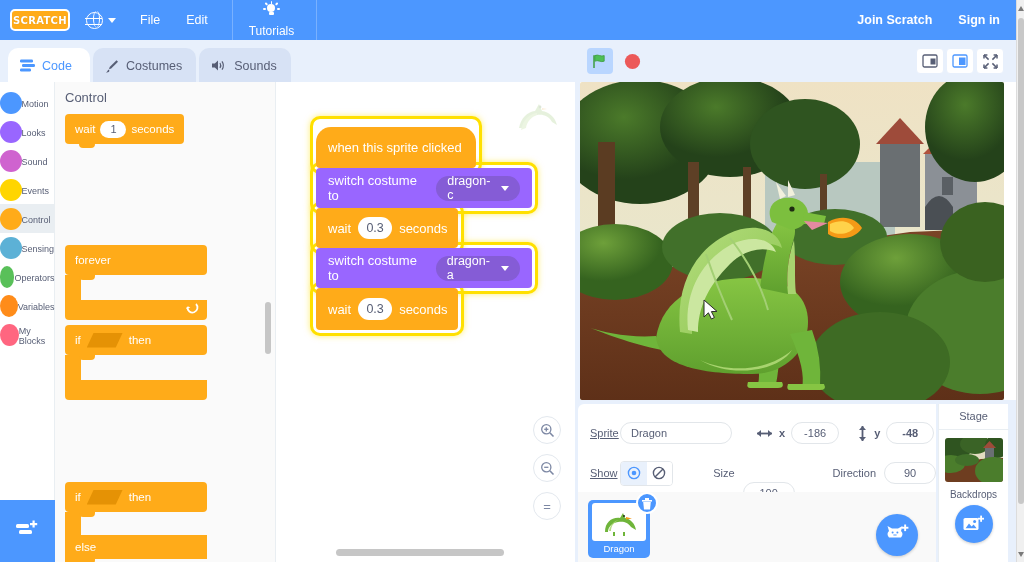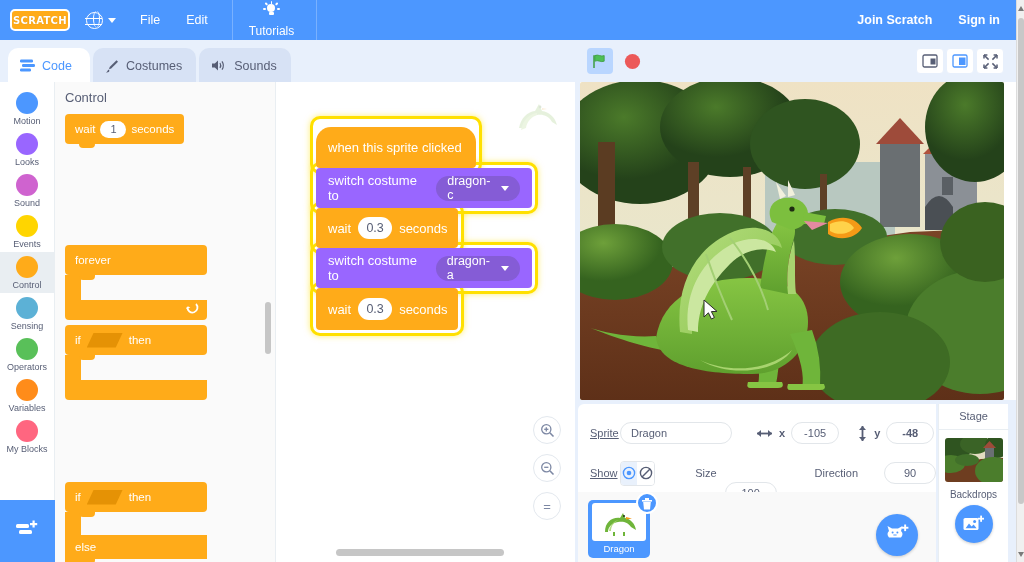--- a/index.html
+++ b/index.html
@@ -87,21 +87,21 @@
   .tab-ic { display: inline-flex; }
 
   
   .catcol {
     position: absolute; top: 82px; left: 0; width: 55px; height: 480px;
     background: #fff; border-right: 1px solid #e9eef2;
     display: flex; flex-direction: column; align-items: center;
     padding-top: 6px;
   }
   .cat {
-    width: 55px; padding: 4px 0 3px; display: flex; flex-direction: column;
+    width: 55px; padding: 4px 0 3px; display: flex; flex-direction: row;
     align-items: center; cursor: pointer;
   }
   .cat.sel { background: #e9eef2; }
   .cat .dot { width: 22px; height: 22px; border-radius: 50%; }
   .cat .lbl { font-size: 9px; color: #575e75; margin-top: 2px; }
   .ext-btn {
     position: absolute; bottom: 0; left: 0; width: 55px; height: 62px;
     background: #4c97ff; display: flex; align-items: center; justify-content: center;
     cursor: pointer;
   }
@@ -675,21 +675,21 @@
       <span class="si-lbl">Sprite</span>
       <span class="si-field" style="width:112px;">Dragon</span>
 
       <span style="margin-left:24px;display:inline-flex;align-items:center;">
         <svg width="17" height="11" viewBox="0 0 17 11">
           <path d="M1 5.5 H16" stroke="#575e75" stroke-width="1.8"></path>
           <path d="M1 5.5 L5 2 V9 Z" fill="#575e75"></path>
             <path d="M16 5.5 L12 2 V9 Z" fill="#575e75"></path>
         </svg>
         <span style="margin:0 6px;font-weight:bold;">x</span>
-        <span class="si-field val" style="width:48px;">-105</span>
+        <span class="si-field val" style="width:48px;">-186</span>
       </span>
 
       <span style="margin-left:18px;display:inline-flex;align-items:center;">
         <svg width="11" height="17" viewBox="0 0 11 17">
           <path d="M5.5 1 V16" stroke="#575e75" stroke-width="1.8"></path>
           <path d="M5.5 1 L2 5 H9 Z" fill="#575e75"></path>
             <path d="M5.5 16 L2 12 H9 Z" fill="#575e75"></path>
         </svg>
         <span style="margin:0 6px;font-weight:bold;">y</span>
         <span class="si-field val" style="width:48px;font-weight:bold;">-48</span>
@@ -711,21 +711,21 @@
             <line x1="3" y1="11" x2="11" y2="3" stroke="#575e75" stroke-width="1.4"></line>
           </svg>
         </span>
       </span>
 
       <span style="margin-left:40px;display:inline-flex;align-items:center;">
         <span style="margin-right:8px;">Size</span>
         <span class="si-field val" style="width:52px;margin-top:39px;">100</span>
       </span>
 
-      <span style="margin-left:38px;display:inline-flex;align-items:center;gap:18px;">
+      <span style="margin-left:38px;display:inline-flex;align-items:center;">
         <span style="margin-right:8px;">Direction</span>
         <span class="si-field val" style="width:52px;">90</span>
       </span>
     </div>
 
     <div class="spritelist">
       <div class="spritecard">
         <span class="sc-thumb">
           <svg width="40" height="30" viewBox="0 0 40 30">
             <path d="M6 25 C6 15 13 10 21 11 L24 6 L26 11 C32 12 36 17 37 23 L32 20 C29 15 24 14 19 15 C13 16 9 20 9 25 Z" fill="#6fb53a"></path>

